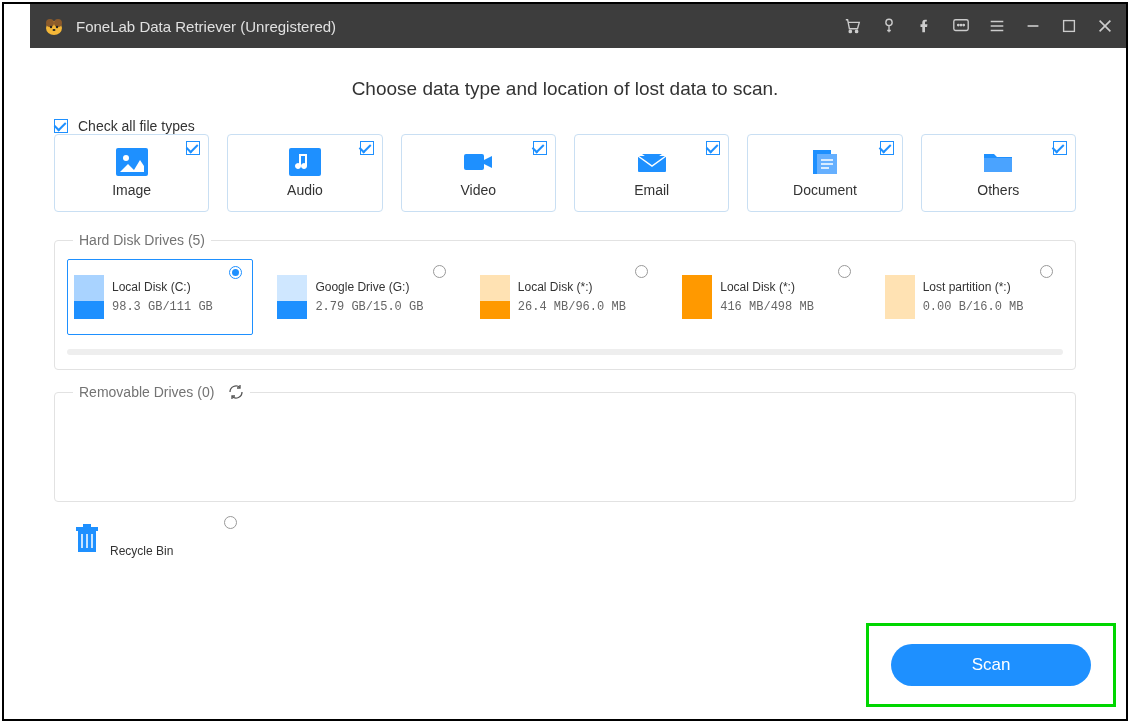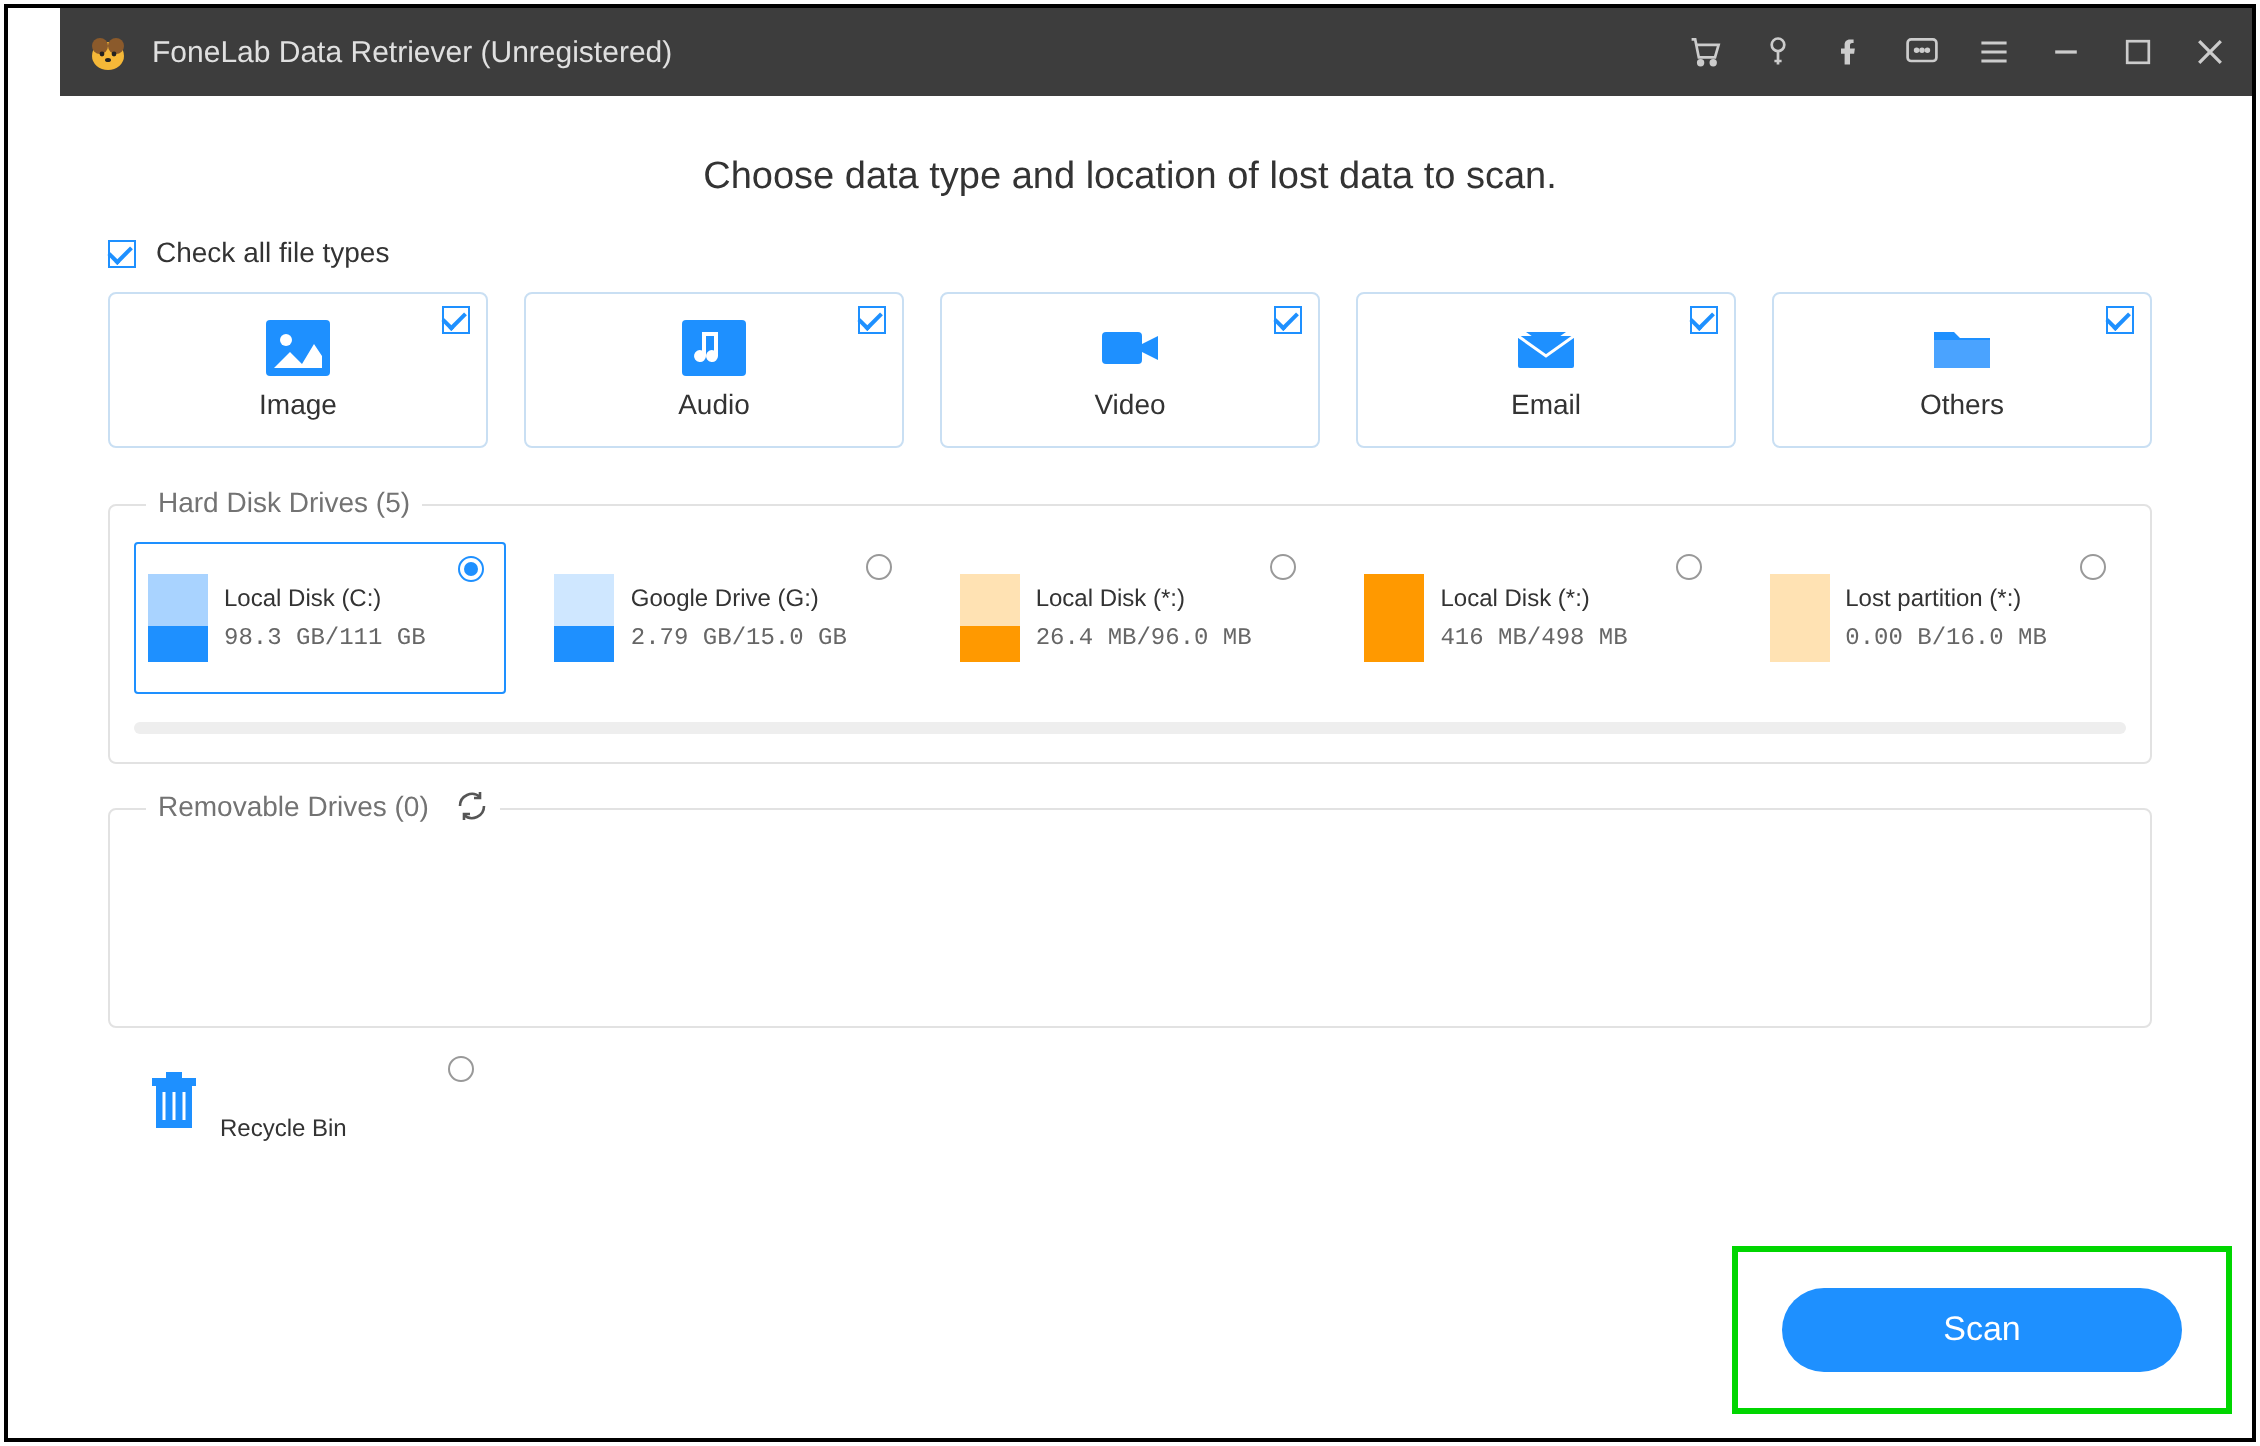--- a/index.html
+++ b/index.html
@@ -5,21 +5,21 @@
 * { margin: 0; padding: 0; box-sizing: border-box; }
 body { font-family: -apple-system, "Segoe UI", Arial, sans-serif; background: #fff; width: 1130px; height: 723px; overflow: hidden; }
 .window { width: 1126px; height: 719px; margin: 2px; border: 2px solid #000; position: relative; background: #fff; }
 .titlebar { height: 44px; background: #3d3d3d; display: flex; align-items: center; padding: 0 12px; color: #e0e0e0; margin-left: 26px; }
 .logo { width: 24px; height: 24px; margin-right: 10px; }
 .title-text { font-size: 15px; flex: 0 0 auto; }
 .title-actions { margin-left: auto; display: flex; gap: 18px; align-items: center; }
 .title-actions .ticon { width: 18px; height: 18px; display: flex; align-items: center; justify-content: center; color: #d0d0d0; cursor: pointer; }
 .content { padding: 20px 50px 0 50px; }
 .heading { text-align: center; font-size: 19px; color: #333; margin: 10px 0 18px; }
-.check-all { display: flex; align-items: flex-end; gap: 10px; margin-bottom: 12px; font-size: 14px; color: #333; }
+.check-all { display: flex; align-items: center; gap: 10px; margin-bottom: 0; font-size: 14px; color: #333; }
 .checkbox { width: 14px; height: 14px; border: 1.5px solid #1e90ff; display: flex; align-items: center; justify-content: center; cursor: pointer; }
 .checkbox.checked::after { content: ""; width: 9px; height: 5px; border-left: 2px solid #1e90ff; border-bottom: 2px solid #1e90ff; transform: rotate(-45deg) translateY(-2px); }
 .filetype-grid { display: flex; gap: 18px; margin-bottom: 28px; }
 .filetype-card { position: relative; flex: 1; height: 78px; border: 1px solid #c9dff3; border-radius: 4px; display: flex; flex-direction: column; align-items: center; justify-content: center; cursor: pointer; }
 .filetype-card .card-cb { position: absolute; top: 6px; right: 8px; }
 .ft-label { font-size: 14px; color: #333; margin-top: 6px; }
 .ft-icon { width: 32px; height: 28px; }
 .section { border: 1px solid #e2e2e2; border-radius: 4px; margin-bottom: 22px; padding: 0 12px 14px; }
 .section-legend { position: relative; top: -10px; background: #fff; padding: 0 6px; margin-left: 6px; font-size: 14px; color: #737373; display: inline-flex; align-items: center; gap: 14px; }
 .drives-row { display: flex; gap: 18px; }
@@ -146,20 +146,29 @@
         <span class="ft-icon"><svg viewBox="0 0 32 28">
               <rect x="2" y="8" width="28" height="16" rx="1" fill="#1e90ff"></rect>
               <path d="M2 8l14 10L30 8" stroke="#fff" stroke-width="1.5" fill="none"></path>
               <path d="M6 6h20l-10 7z" fill="#1e90ff"></path>
             </svg></span>
         <span class="ft-label">Email</span>
       </div>
       <div class="filetype-card">
         <span class="checkbox checked card-cb"></span>
         <span class="ft-icon"><svg viewBox="0 0 32 28">
+              <rect x="4" y="2" width="18" height="24" fill="#1e90ff"></rect>
+              <rect x="8" y="6" width="20" height="20" fill="#66b0ff"></rect>
+              <path d="M12 12h12M12 16h12M12 20h8" stroke="#fff" stroke-width="1.5"></path>
+            </svg></span>
+        <span class="ft-label">Document</span>
+      </div>
+      <div class="filetype-card">
+        <span class="checkbox checked card-cb"></span>
+        <span class="ft-icon"><svg viewBox="0 0 32 28">
               <path d="M2 6h10l3 3h15v15H2z" fill="#1e90ff"></path>
               <rect x="2" y="10" width="28" height="14" fill="#4aa3ff"></rect>
             </svg></span>
         <span class="ft-label">Others</span>
       </div>
     </div>
 
     <div class="section">
       <span class="section-legend">Hard Disk Drives (5)</span>
       <div class="drives-row" id="drives-row">

